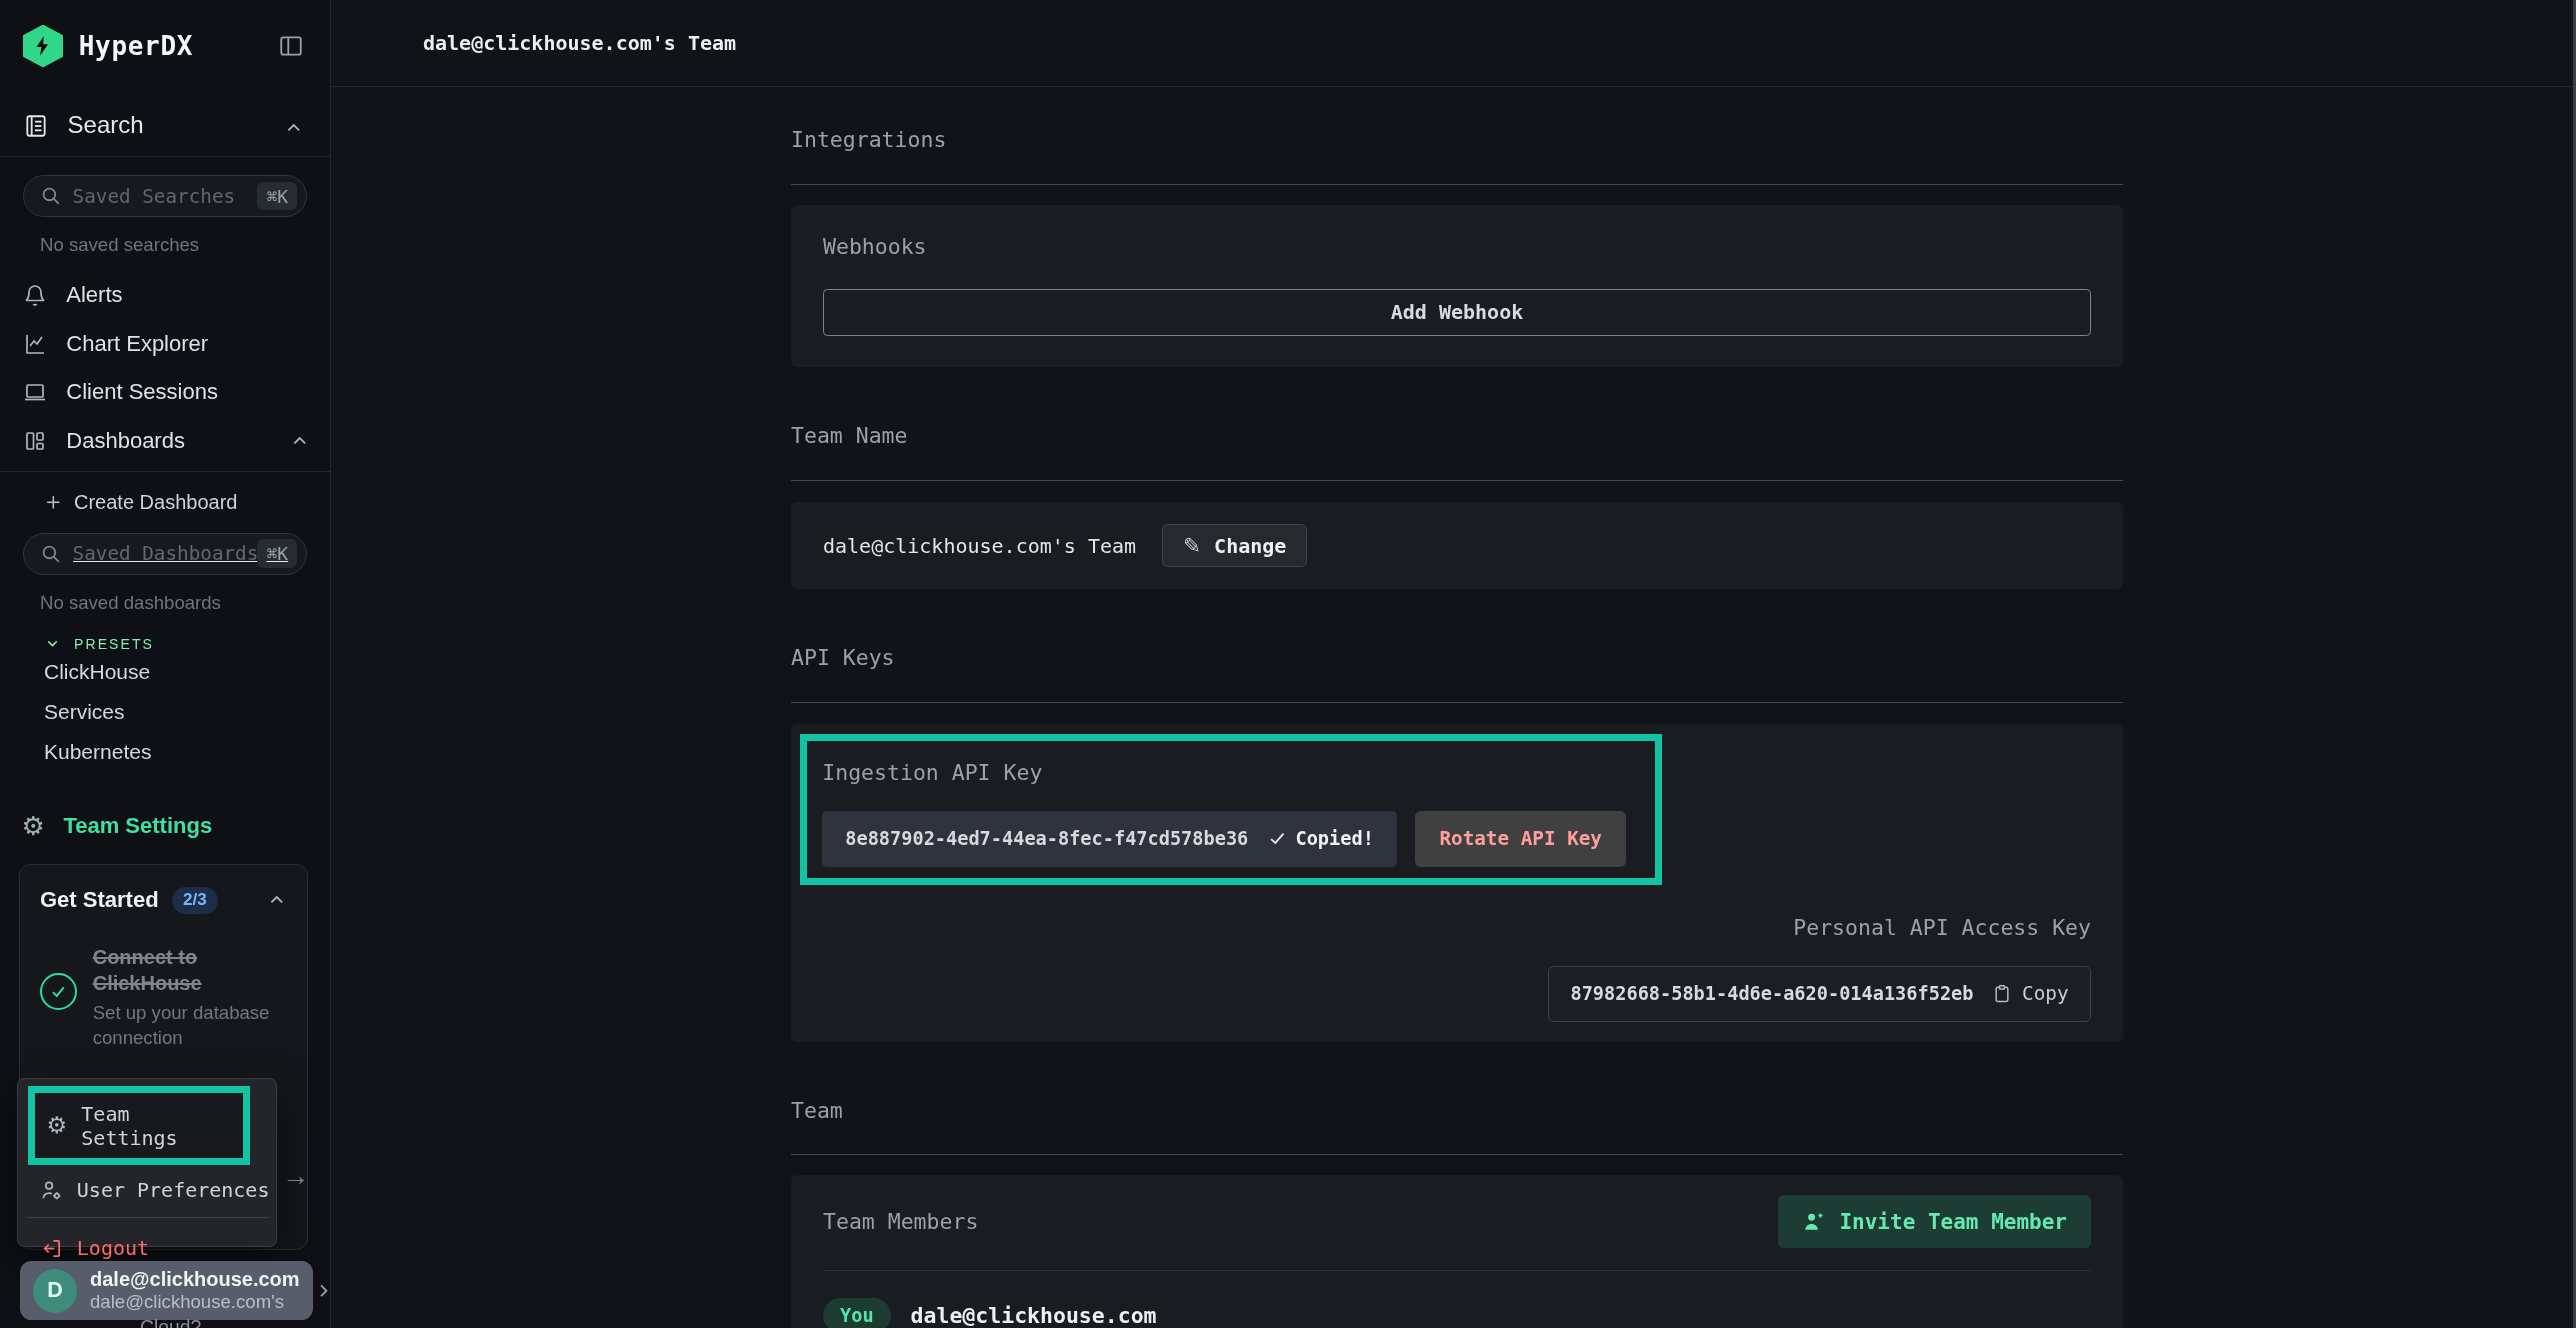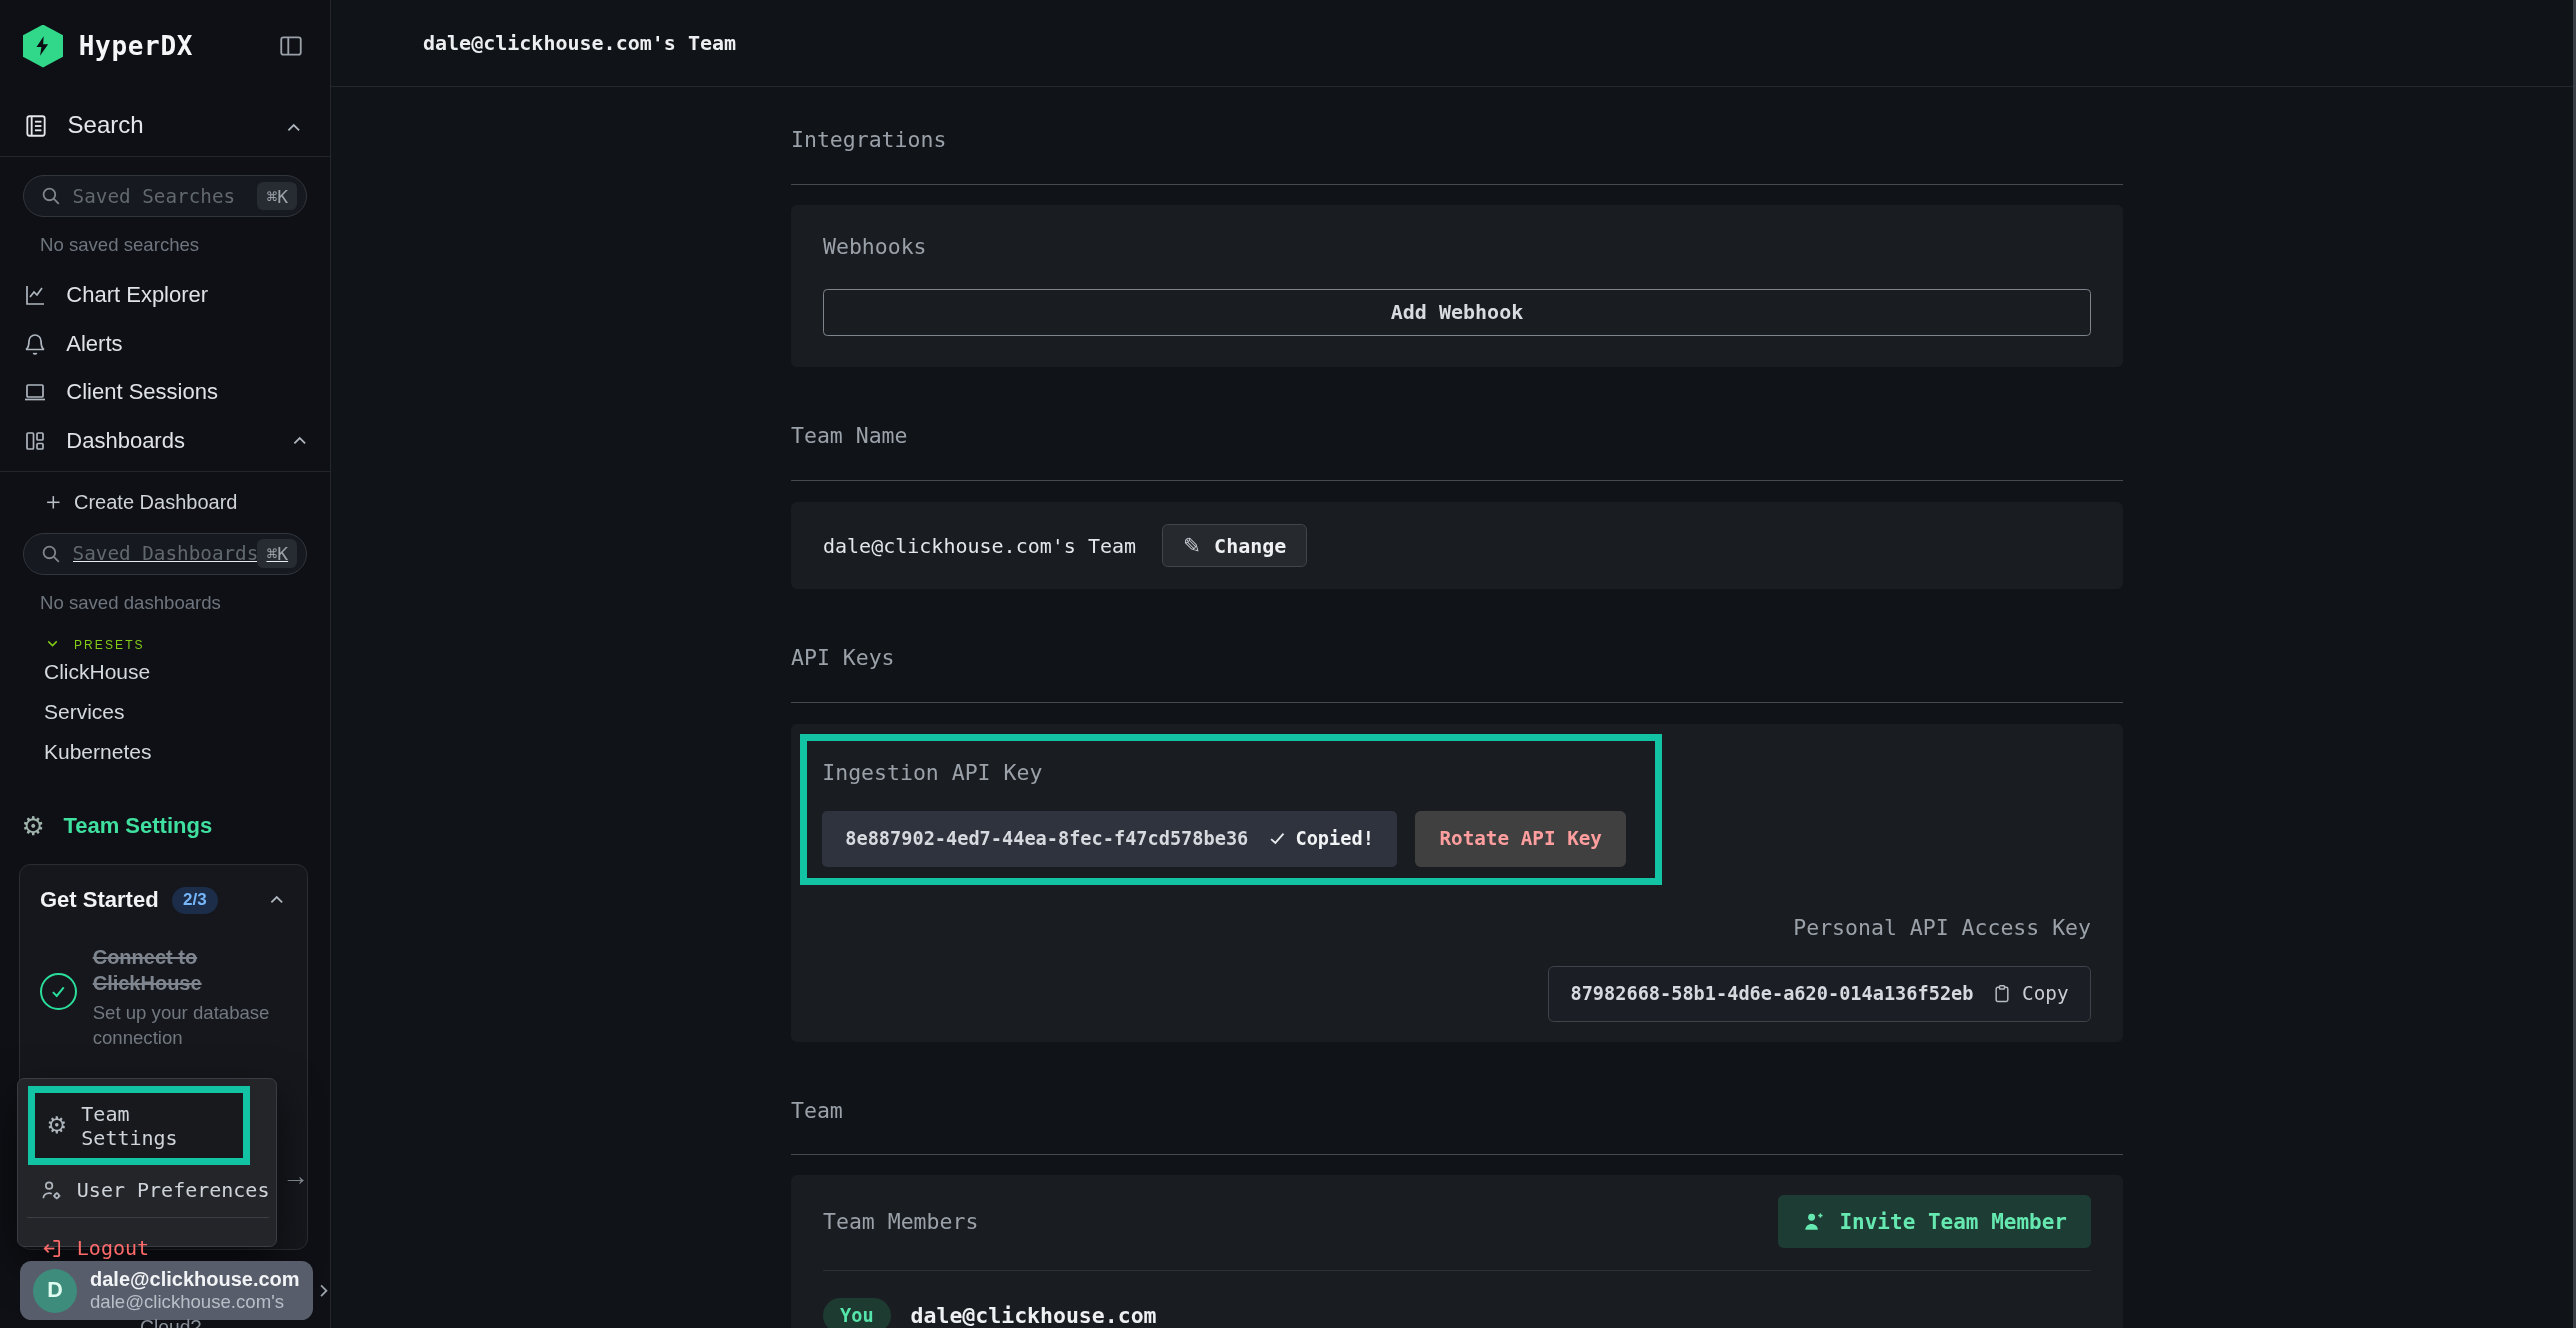--- a/index.html
+++ b/index.html
@@ -27,21 +27,21 @@
   .empty-note { color:#6e757e; font-size:18.6px; margin:17px 0 0 40px; }
   .nav { margin-top:14.3px; }
   .nav-item { display:flex; align-items:center; gap:19.3px; padding:11.4px 20px 11.4px 23px; font-size:22px; color:#dfe3e7; }
   .nav-item .nicon { color:#aeb6bf; display:flex; }
   .nav-item .chev { margin-left:auto; color:#aeb5bd; display:flex; }
   .nav-border { border-bottom:1.4px solid #23262c; margin-top:5.7px; }
 
   .create-dash { display:flex; align-items:center; gap:11.4px; padding:18.6px 0 5.7px 44px; font-size:20px; color:#ced3d8; }
   .create-dash .picon { color:#b9c0c7; display:flex; }
 
-  .presets-head { display:flex; align-items:flex-end; gap:13px; margin:21.5px 0 0 44px; font-size:12px; letter-spacing:2.1px; color:#84cc16; }
+  .presets-head { display:flex; align-items:flex-end; gap:13px; margin:21.5px 0 0 44px; font-size:14px; letter-spacing:2.1px; color:#86efac; }
   .preset-item { padding:7.9px 0 7.9px 44px; font-size:21px; color:#d4d9de; }
 
   .team-settings-link { display:flex; align-items:center; gap:18.6px; margin-top:42px; padding-left:21.5px; font-size:22px; font-weight:bold; color:#3fe0a0; }
   .team-settings-link .gico { color:#9fb3ab; font-size:26px; line-height:1; font-family:"DejaVu Sans","Liberation Sans",sans-serif; }
 
   
   .get-started { position:absolute; left:19px; top:864px; width:289px; height:386px; background:#15171c; border:1.4px solid #2a2d33; border-radius:11.4px; padding:21.5px 20px; overflow:hidden; }
   .gs-head { display:flex; align-items:center; }
   .gs-title { font-size:22px; font-weight:bold; color:#f1f3f5; }
   .gs-badge { margin-left:13px; background:#1b2d49; color:#77b7f9; font-weight:bold; font-size:17px; border-radius:715px; padding:3.6px 11.4px; }
@@ -167,34 +167,34 @@
       </span>
       <input placeholder="Saved Searches" style="">
       <span class="kbd">⌘K</span>
     </div>
     <div class="empty-note">No saved searches</div>
 
     <div class="nav">
       <div class="nav-item">
         <span class="nicon">
           <svg width="24" height="24" viewBox="0 0 24 24" fill="none" stroke="currentColor" stroke-width="1.7">
-              <path d="M4 3v18h17"></path>
-              <polyline points="7,14 11,9 14,12 19,5"></polyline>
-            </svg>
-        </span>
-        <span>Chart Explorer</span>
+              <path d="M18 9a6 6 0 0 0-12 0c0 7-3 8.5-3 8.5h18s-3-1.5-3-8.5"></path>
+              <path d="M13.7 21a2 2 0 0 1-3.4 0"></path>
+            </svg>
+        </span>
+        <span>Alerts</span>
       </div>
       <div class="nav-item">
         <span class="nicon">
           <svg width="24" height="24" viewBox="0 0 24 24" fill="none" stroke="currentColor" stroke-width="1.7">
-              <path d="M18 9a6 6 0 0 0-12 0c0 7-3 8.5-3 8.5h18s-3-1.5-3-8.5"></path>
-              <path d="M13.7 21a2 2 0 0 1-3.4 0"></path>
-            </svg>
-        </span>
-        <span>Alerts</span>
+              <path d="M4 3v18h17"></path>
+              <polyline points="7,14 11,9 14,12 19,5"></polyline>
+            </svg>
+        </span>
+        <span>Chart Explorer</span>
       </div>
       <div class="nav-item">
         <span class="nicon">
           <svg width="24" height="24" viewBox="0 0 24 24" fill="none" stroke="currentColor" stroke-width="1.7">
               <rect x="4" y="5" width="16" height="12" rx="1"></rect>
               <line x1="2" y1="19.5" x2="22" y2="19.5"></line>
             </svg>
         </span>
         <span>Client Sessions</span>
       </div>

